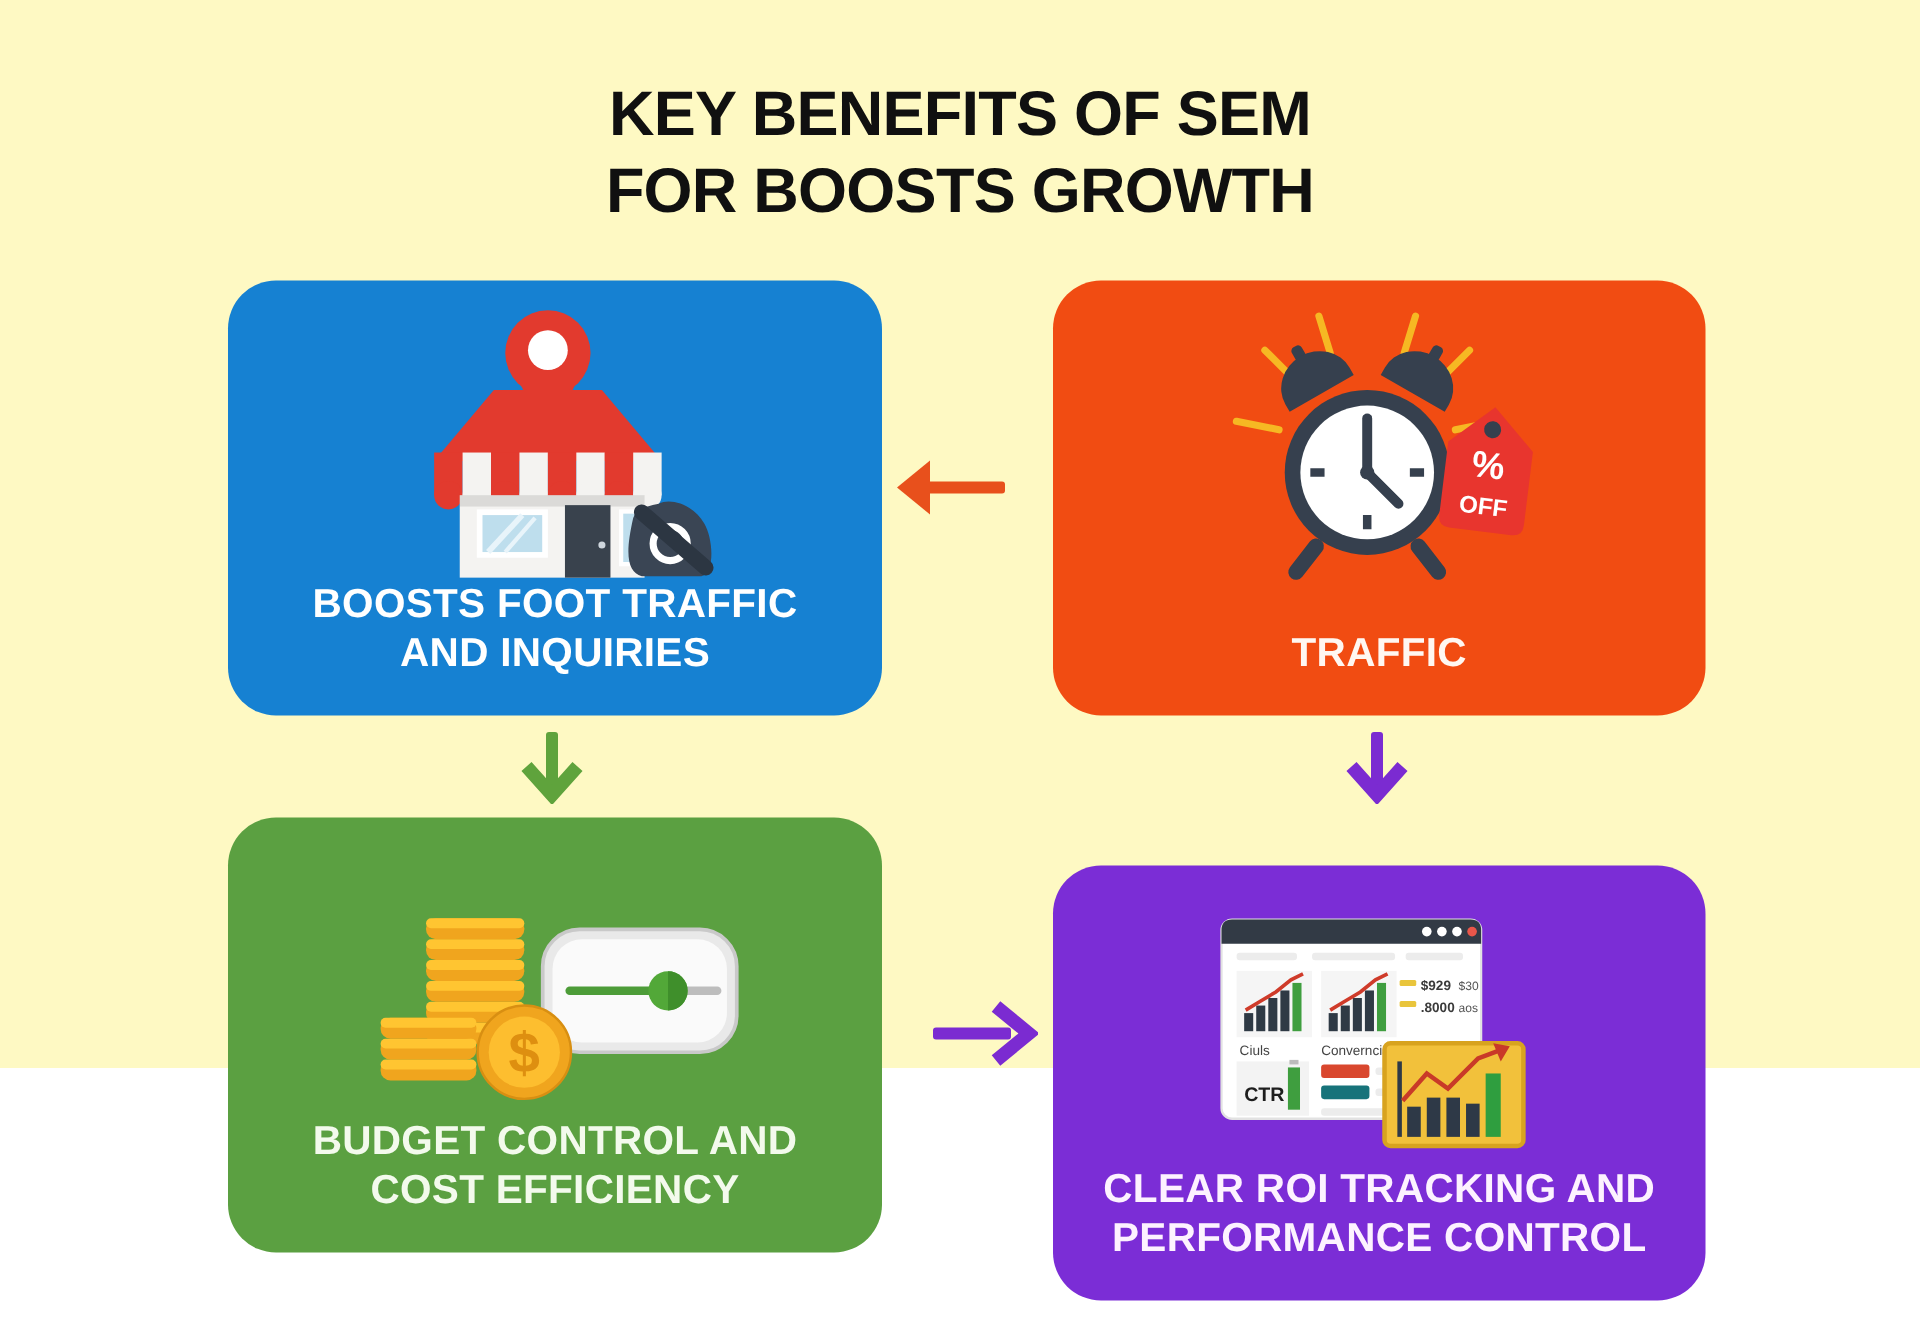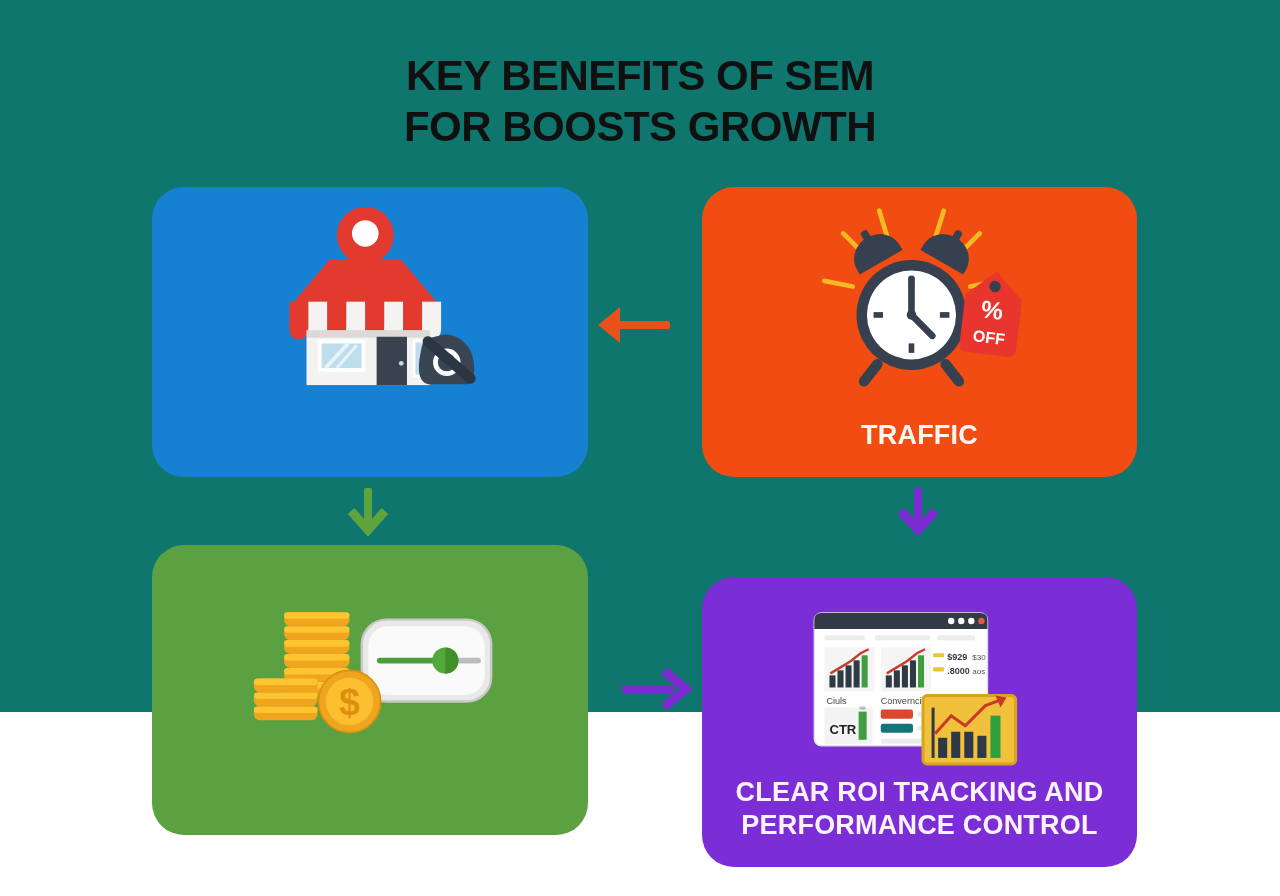--- a/index.html
+++ b/index.html
@@ -1,18 +1,18 @@
 <!DOCTYPE html>
 <html><head>
 <meta charset="utf-8">
 <style>
   html,body{margin:0;padding:0;background:#ffffff;}
   body{width:1280px;height:896px;overflow:hidden;
        font-family:"Liberation Sans", sans-serif;}
-  .canvas{position:relative;width:1280px;height:712px;background:#0f766e;}
+  .canvas{position:relative;width:1280px;height:712px;background:#fef9c3;}
 
   .title{position:absolute;top:50px;left:0;width:100%;text-align:center;
          font-size:42px;font-weight:bold;letter-spacing:-0.5px;line-height:1.22;
          color:#101010;margin:0;}
 
   .card{position:absolute;width:436px;height:290px;border-radius:32px;}
   .card-blue  {left:152px;top:187px;}
   .card-orange{left:702px;top:187px;width:435px;}
   .card-green {left:152px;top:545px;}
   .card-purple{left:702px;top:577px;width:435px;}
@@ -90,20 +90,24 @@
           </g>
         </g>
         <g>
           <path d="M170,152 C164,178 166,190 176,193 L218,193 C228,190 226,166 220,156
                    C212,142 196,138 188,142 C178,144 172,146 170,152 Z" fill="#3a4554"></path>
           <circle cx="196" cy="170" r="12" stroke="#ffffff" stroke-width="5" fill="none"></circle>
           <line x1="176" y1="148" x2="221" y2="187" stroke="#2c3642" stroke-width="11" stroke-linecap="round"></line>
         </g>
       </svg>
     </div>
+    <div class="card-label">
+      <div>BOOSTS FOOT TRAFFIC</div>
+      <div>AND INQUIRIES</div>
+    </div>
   </div>
 
   <div class="card card-orange" style="background-color: rgb(241, 76, 18);">
     <div class="icon-wrap">
       <svg width="218" height="190" viewBox="0 0 230 200">
         <g stroke="#f6b823" stroke-width="5" stroke-linecap="round">
           <line x1="14" y1="84" x2="44" y2="90"></line>
           <line x1="34" y1="34" x2="56" y2="56"></line>
           <line x1="72" y1="10" x2="80" y2="36"></line>
           <line x1="198" y1="84" x2="168" y2="90"></line>
@@ -201,20 +205,24 @@
               <rect x="18" y="124" width="78" height="8" rx="4" fill="#ffc531"></rect>
             </g>
         </g>
         <g>
           <circle cx="135" cy="152" r="38" fill="#f0a51e" stroke="#d88f12" stroke-width="2"></circle>
           <circle cx="135" cy="152" r="29" fill="#fdbe2f"></circle>
           <text x="135" y="168" text-anchor="middle" font-size="46" font-weight="bold" fill="#de8f10">$</text>
         </g>
       </svg>
     </div>
+    <div class="card-label">
+      <div>BUDGET CONTROL AND</div>
+      <div>COST EFFICIENCY</div>
+    </div>
   </div>
 
   <div class="card card-purple" style="background-color: rgb(123, 45, 214);">
     <div class="icon-wrap" style="top:34px;">
       <svg width="232" height="161" viewBox="0 0 230 160">
         <g>
           <rect x="10" y="2" width="172" height="132" rx="7" fill="#ffffff" stroke="#e2e2e2" stroke-width="1.5"></rect>
           <path d="M10,9 Q10,2 17,2 L175,2 Q182,2 182,9 L182,18 L10,18 Z" fill="#323a45"></path>
           <g>
             <circle cx="146" cy="10" r="3.2" fill="#ffffff"></circle>

